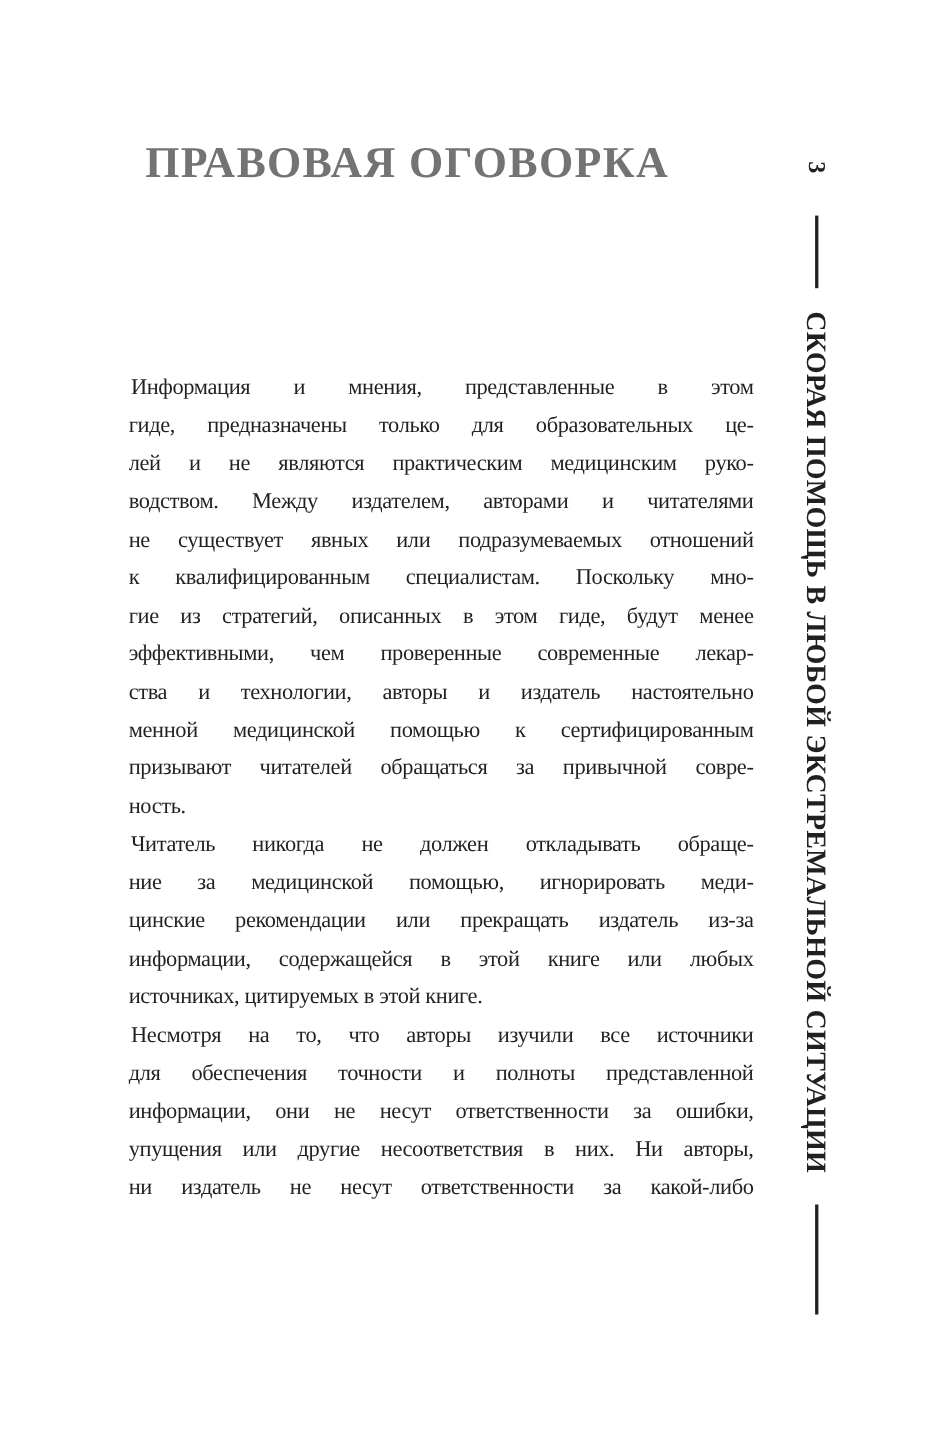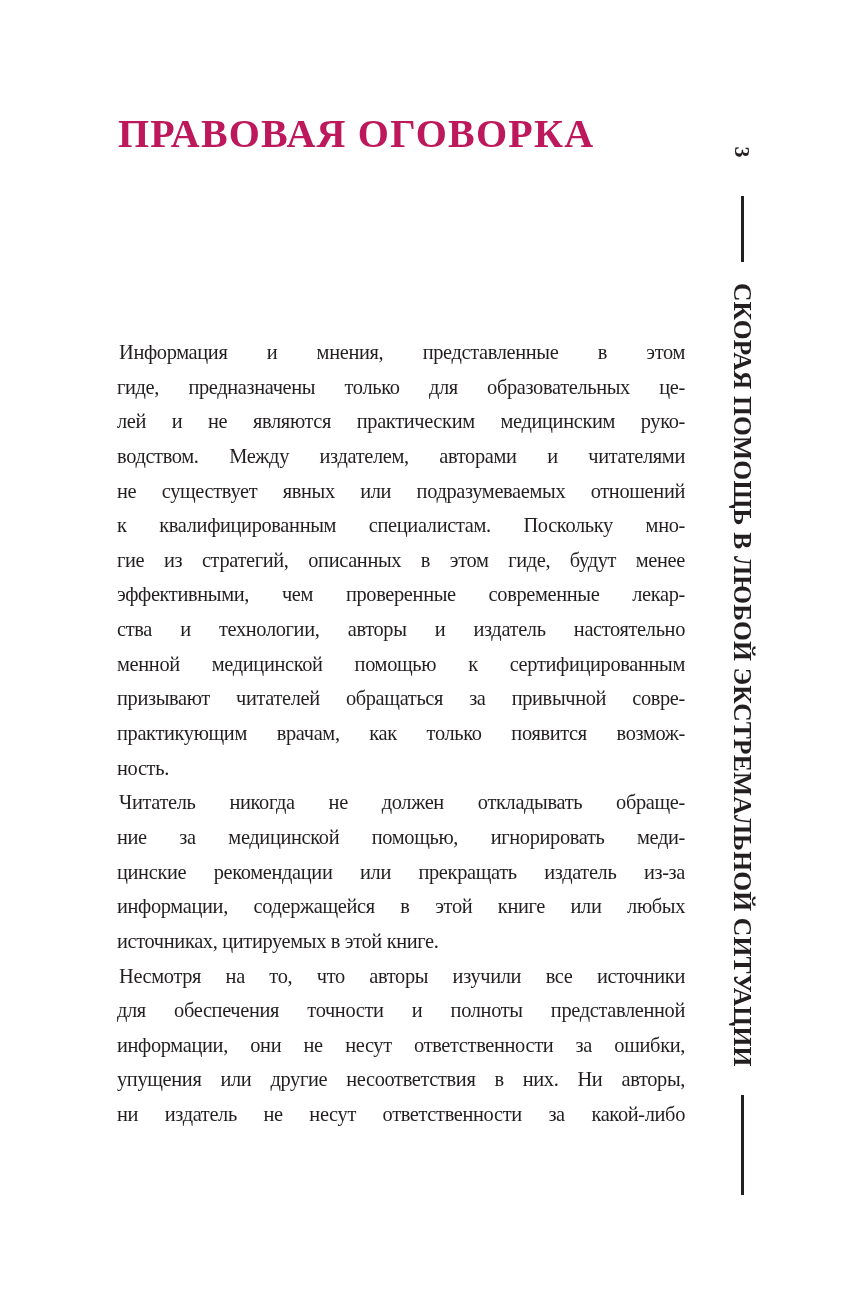--- a/index.html
+++ b/index.html
@@ -11,28 +11,28 @@
       width: 845px;
       height: 1312px;
       position: relative;
       overflow: hidden;
       color: #231f20;
     }
     .page-title {
       position: absolute;
       left: 118px;
       top: 110px;
-      margin: 0;
+      margin: 14px;
       font-family: "Liberation Serif", "DejaVu Serif", serif;
       font-weight: bold;
       font-size: 40px;
       letter-spacing: 1.2px;
       line-height: 48px;
       white-space: nowrap;
-      color: #be185d;
+      color: #737373;
     }
     .body-text {
       position: absolute;
       left: 117px;
       top: 335px;
       width: 568px;
       font-family: Liberation Serif, serif;
       font-size: 20.4px;
       line-height: 34.65px;
       color: #231f20;
@@ -118,21 +118,20 @@
   <span class="line">гиде, предназначены только для образовательных це-</span>
   <span class="line">лей и не являются практическим медицинским руко-</span>
   <span class="line">водством. Между издателем, авторами и читателями</span>
   <span class="line">не существует явных или подразумеваемых отношений</span>
   <span class="line">к квалифицированным специалистам. Поскольку мно-</span>
   <span class="line">гие из стратегий, описанных в этом гиде, будут менее</span>
   <span class="line">эффективными, чем проверенные современные лекар-</span>
   <span class="line">ства и технологии, авторы и издатель настоятельно</span>
   <span class="line">менной медицинской помощью к сертифицированным</span>
   <span class="line">призывают читателей обращаться за привычной совре-</span>
-  <span class="line">практикующим врачам, как только появится возмож-</span>
   <span class="line last">ность.</span>
 
   <span class="line indent">Читатель никогда не должен откладывать обраще-</span>
   <span class="line">ние за медицинской помощью, игнорировать меди-</span>
   <span class="line">цинские рекомендации или прекращать издатель из-за</span>
   <span class="line">информации, содержащейся в этой книге или любых</span>
   <span class="line last">источниках, цитируемых в этой книге.</span>
 
   <span class="line indent">Несмотря на то, что авторы изучили все источники</span>
   <span class="line">для обеспечения точности и полноты представленной</span>

